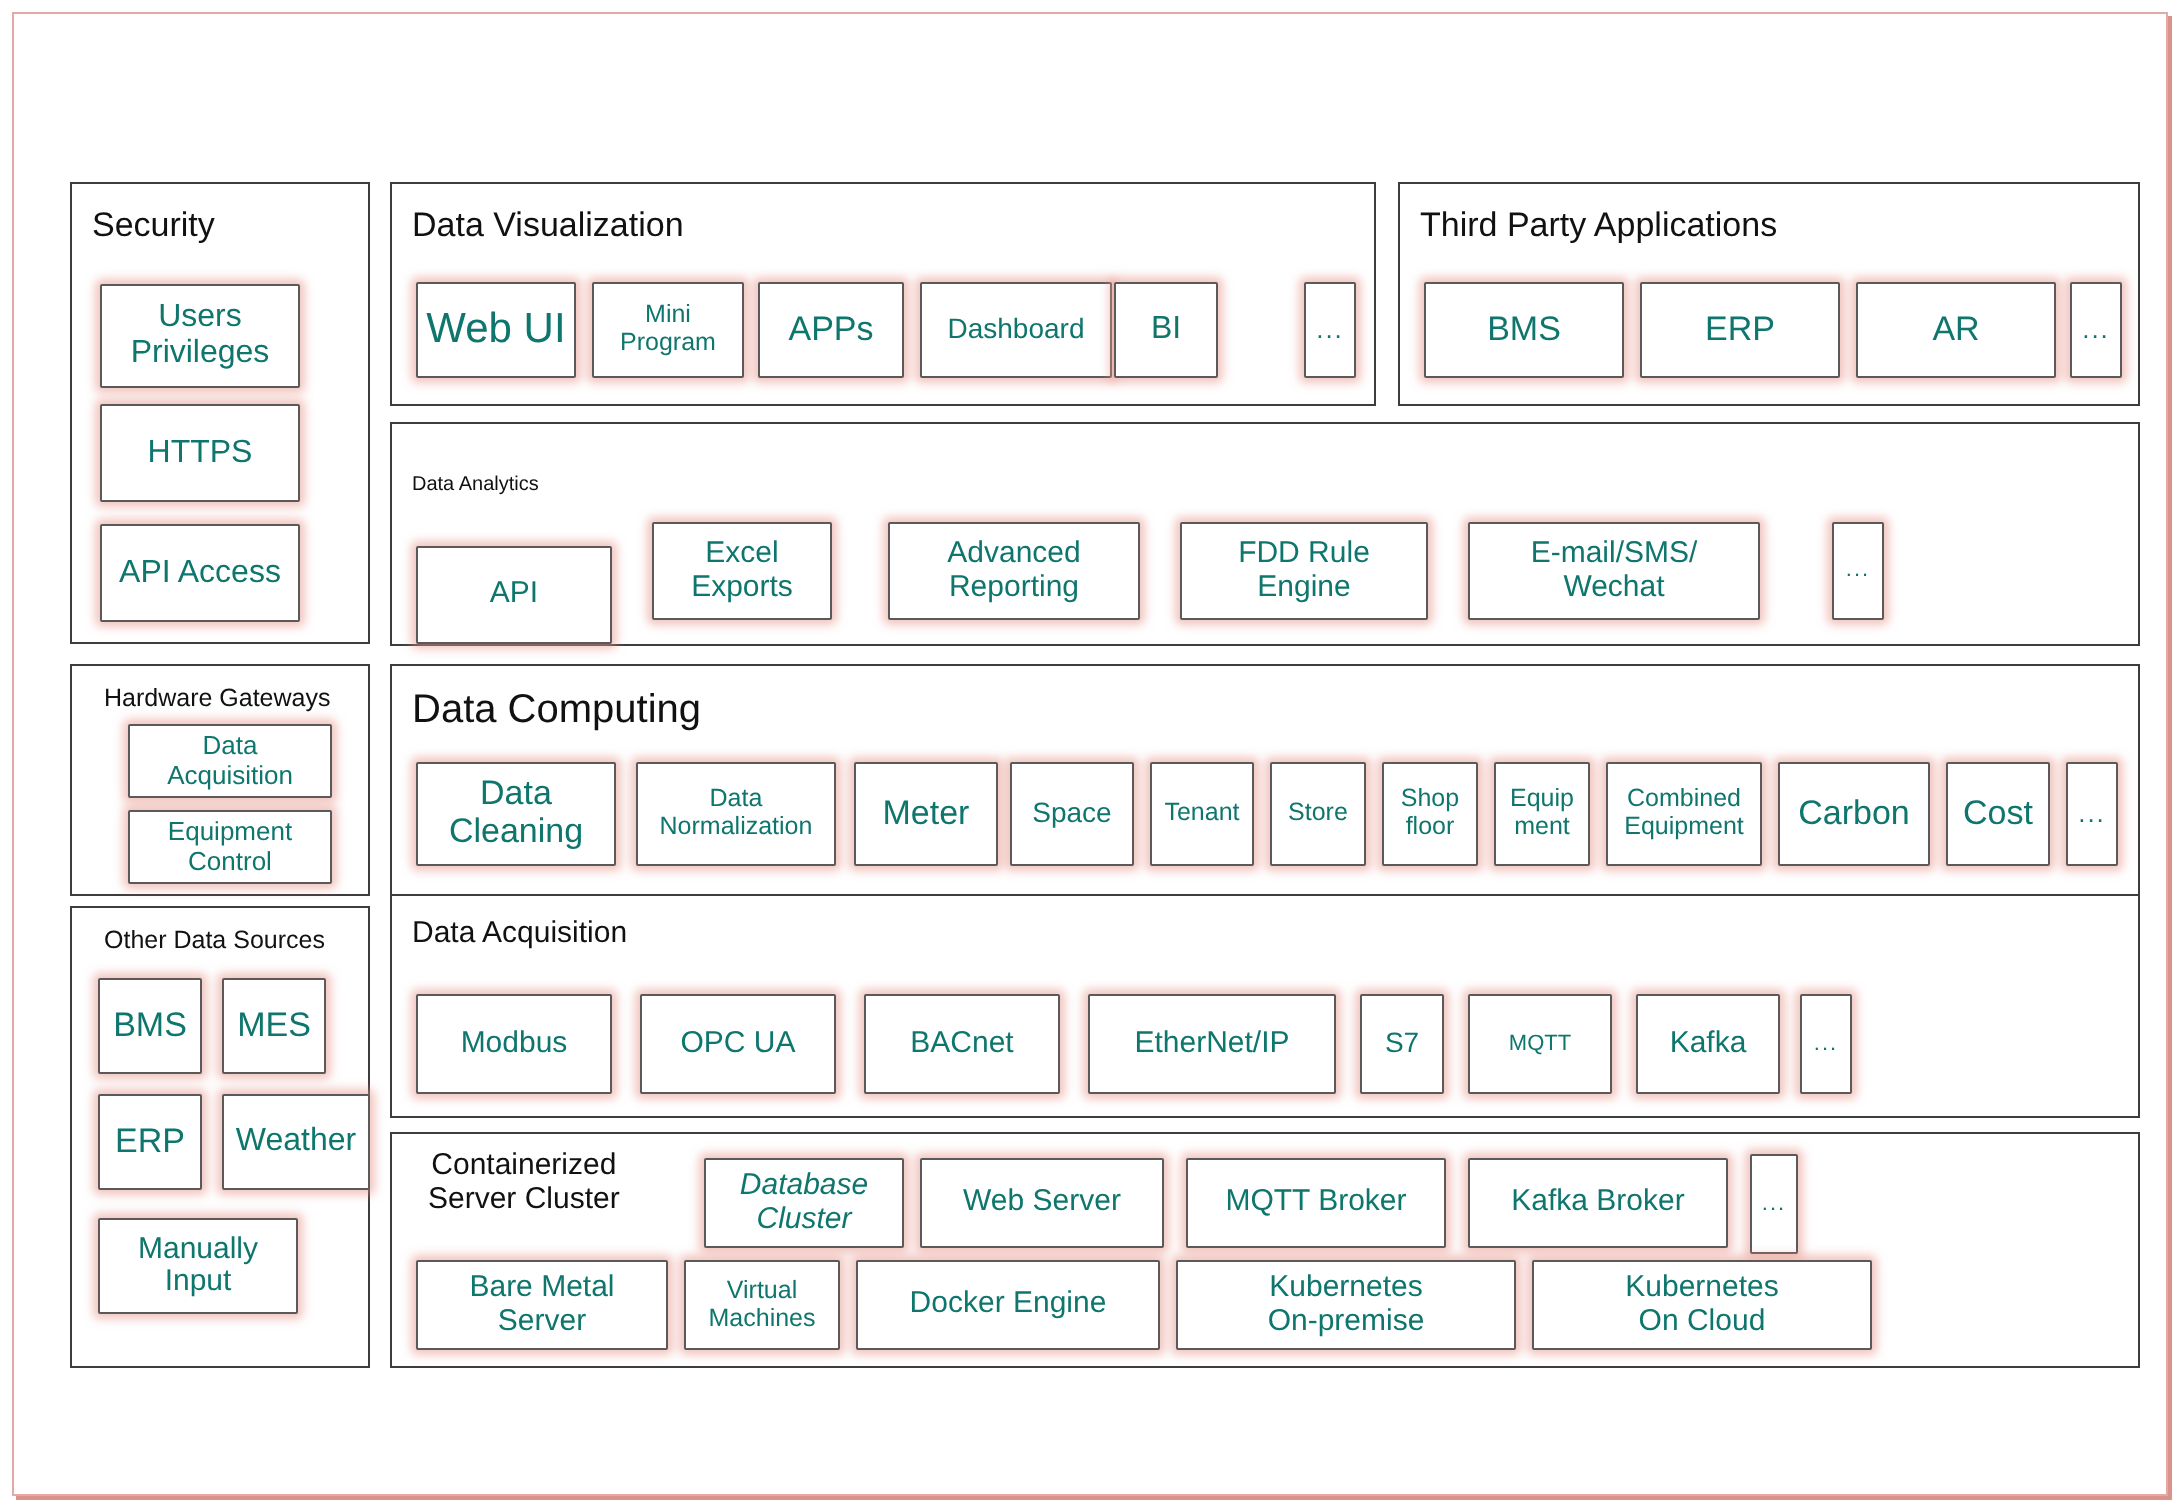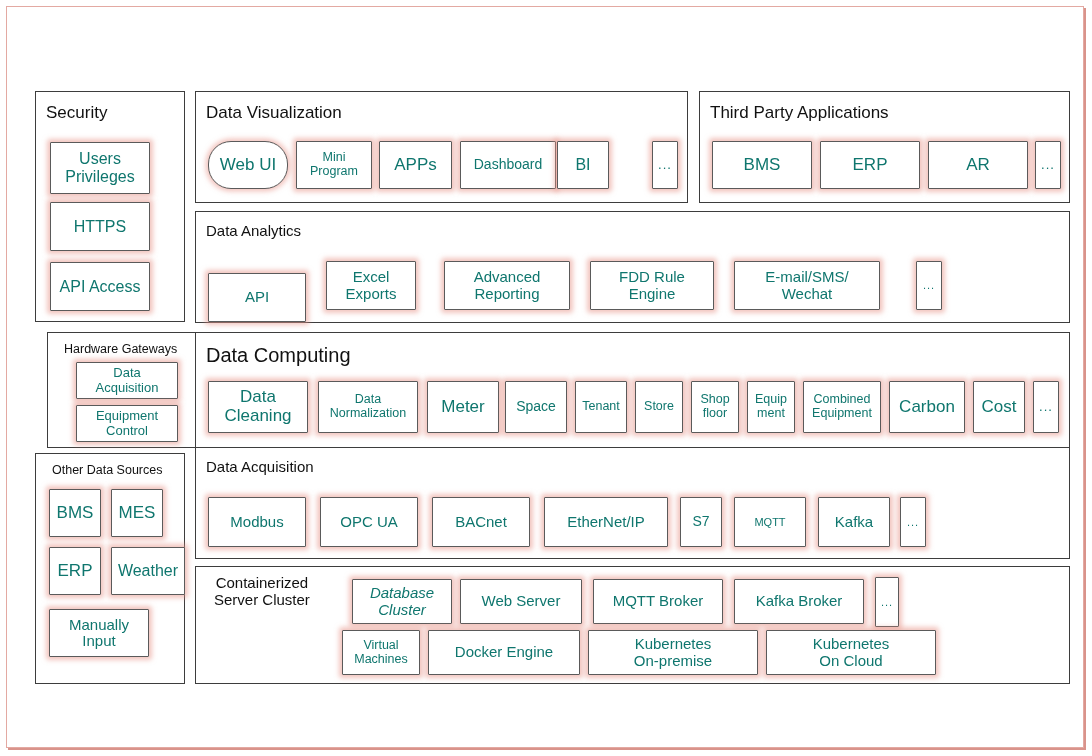--- a/index.html
+++ b/index.html
@@ -69,59 +69,59 @@
 <div id="canvas">
 
   <div class="panel" style="left:28px; top:84px; width:150px; height:231px;">
     <div class="panel-title" style="left:10px; top:11px; font-size:17px;">Security</div>
     <div class="box" style="left:14px; top:50px; width:100px; height:52px; font-size:16px;">Users
 Privileges</div>
     <div class="box" style="left:14px; top:110px; width:100px; height:49px; font-size:16px;">HTTPS</div>
     <div class="box" style="left:14px; top:170px; width:100px; height:49px; font-size:16px;">API Access</div>
   </div>
 
-  <div class="panel" style="left:40px; top:325px; width:150px; height:116px;">
+  <div class="panel" style="left:28px; top:325px; width:150px; height:116px;">
     <div class="panel-title" style="left:16px; top:9px; font-size:12.5px;">Hardware Gateways</div>
     <div class="box" style="left:28px; top:29px; width:102px; height:37px; font-size:13px;">Data
 Acquisition</div>
     <div class="box" style="left:28px; top:72px; width:102px; height:37px; font-size:13px;">Equipment
 Control</div>
   </div>
 
   <div class="panel" style="left:28px; top:446px; width:150px; height:231px;">
     <div class="panel-title" style="left:16px; top:9px; font-size:12.5px;">Other Data Sources</div>
     <div class="box" style="left:13px; top:35px; width:52px; height:48px; font-size:17px;">BMS</div>
     <div class="box" style="left:75px; top:35px; width:52px; height:48px; font-size:17px;">MES</div>
     <div class="box" style="left:13px; top:93px; width:52px; height:48px; font-size:17px;">ERP</div>
     <div class="box" style="left:75px; top:93px; width:74px; height:48px; font-size:16px;">Weather</div>
     <div class="box" style="left:13px; top:155px; width:100px; height:48px; font-size:15px;">Manually
 Input</div>
   </div>
 
   <div class="panel" style="left:188px; top:84px; width:493px; height:112px;">
     <div class="panel-title" style="left:10px; top:11px; font-size:17px;">Data Visualization</div>
-    <div class="box" style="left:12px; top:49px; width:80px; height:48px; font-size:17px;border-radius:23px;">Web UI</div>
+    <div class="box" style="left:12px; top:49px; width:80px; height:48px; font-size:21px;">Web UI</div>
     <div class="box" style="left:100px; top:49px; width:76px; height:48px; font-size:12.5px;">Mini
 Program</div>
     <div class="box" style="left:183px; top:49px; width:73px; height:48px; font-size:17px;">APPs</div>
     <div class="box" style="left:264px; top:49px; width:96px; height:48px; font-size:14px;">Dashboard</div>
     <div class="box" style="left:361px; top:49px; width:52px; height:48px; font-size:16px;">BI</div>
     <div class="box ell" style="left:456px; top:49px; width:26px; height:48px; font-size:13px;">...</div>
   </div>
 
   <div class="panel" style="left:692px; top:84px; width:371px; height:112px;">
     <div class="panel-title" style="left:10px; top:11px; font-size:17px;">Third Party Applications</div>
     <div class="box" style="left:12px; top:49px; width:100px; height:48px; font-size:17px;">BMS</div>
     <div class="box" style="left:120px; top:49px; width:100px; height:48px; font-size:17px;">ERP</div>
     <div class="box" style="left:228px; top:49px; width:100px; height:48px; font-size:17px;">AR</div>
     <div class="box ell" style="left:335px; top:49px; width:26px; height:48px; font-size:13px;">...</div>
   </div>
 
   <div class="panel" style="left:188px; top:204px; width:875px; height:112px;">
-    <div class="panel-title" style="left:10px; top:11px; font-size:15px;">Data Analytics</div>
+    <div class="panel-title" style="left:10px; top:25px; font-size:10px;">Data Analytics</div>
     <div class="box" style="left:12px; top:49px; width:98px; height:49px; font-size:15px;margin-top:12px;">API</div>
     <div class="box" style="left:130px; top:49px; width:90px; height:49px; font-size:15px;">Excel
 Exports</div>
     <div class="box" style="left:248px; top:49px; width:126px; height:49px; font-size:15px;">Advanced
 Reporting</div>
     <div class="box" style="left:394px; top:49px; width:124px; height:49px; font-size:15px;">FDD Rule
 Engine</div>
     <div class="box" style="left:538px; top:49px; width:146px; height:49px; font-size:15px;">E-mail/SMS/
 Wechat</div>
     <div class="box ell" style="left:720px; top:49px; width:26px; height:49px; font-size:11px;">...</div>
@@ -164,20 +164,22 @@
     <div class="panel-title" style="left:18px; top:8px; font-size:15px; text-align:center;">Containerized
 Server Cluster</div>
 
     <div class="box" style="left:156px; top:12px; width:100px; height:45px; font-size:15px;font-style:italic;">Database
 Cluster</div>
     <div class="box" style="left:264px; top:12px; width:122px; height:45px; font-size:15px;">Web Server</div>
     <div class="box" style="left:397px; top:12px; width:130px; height:45px; font-size:15px;">MQTT Broker</div>
     <div class="box" style="left:538px; top:12px; width:130px; height:45px; font-size:15px;">Kafka  Broker</div>
     <div class="box ell" style="left:679px; top:10px; width:24px; height:50px; font-size:11px;">...</div>
 
+    <div class="box" style="left:12px; top:63px; width:126px; height:45px; font-size:15px;">Bare Metal
+Server</div>
     <div class="box" style="left:146px; top:63px; width:78px; height:45px; font-size:12.5px;">Virtual
 Machines</div>
     <div class="box" style="left:232px; top:63px; width:152px; height:45px; font-size:15px;">Docker Engine</div>
     <div class="box" style="left:392px; top:63px; width:170px; height:45px; font-size:15px;">Kubernetes
 On-premise</div>
     <div class="box" style="left:570px; top:63px; width:170px; height:45px; font-size:15px;">Kubernetes
 On Cloud</div>
   </div>
 
 </div>

